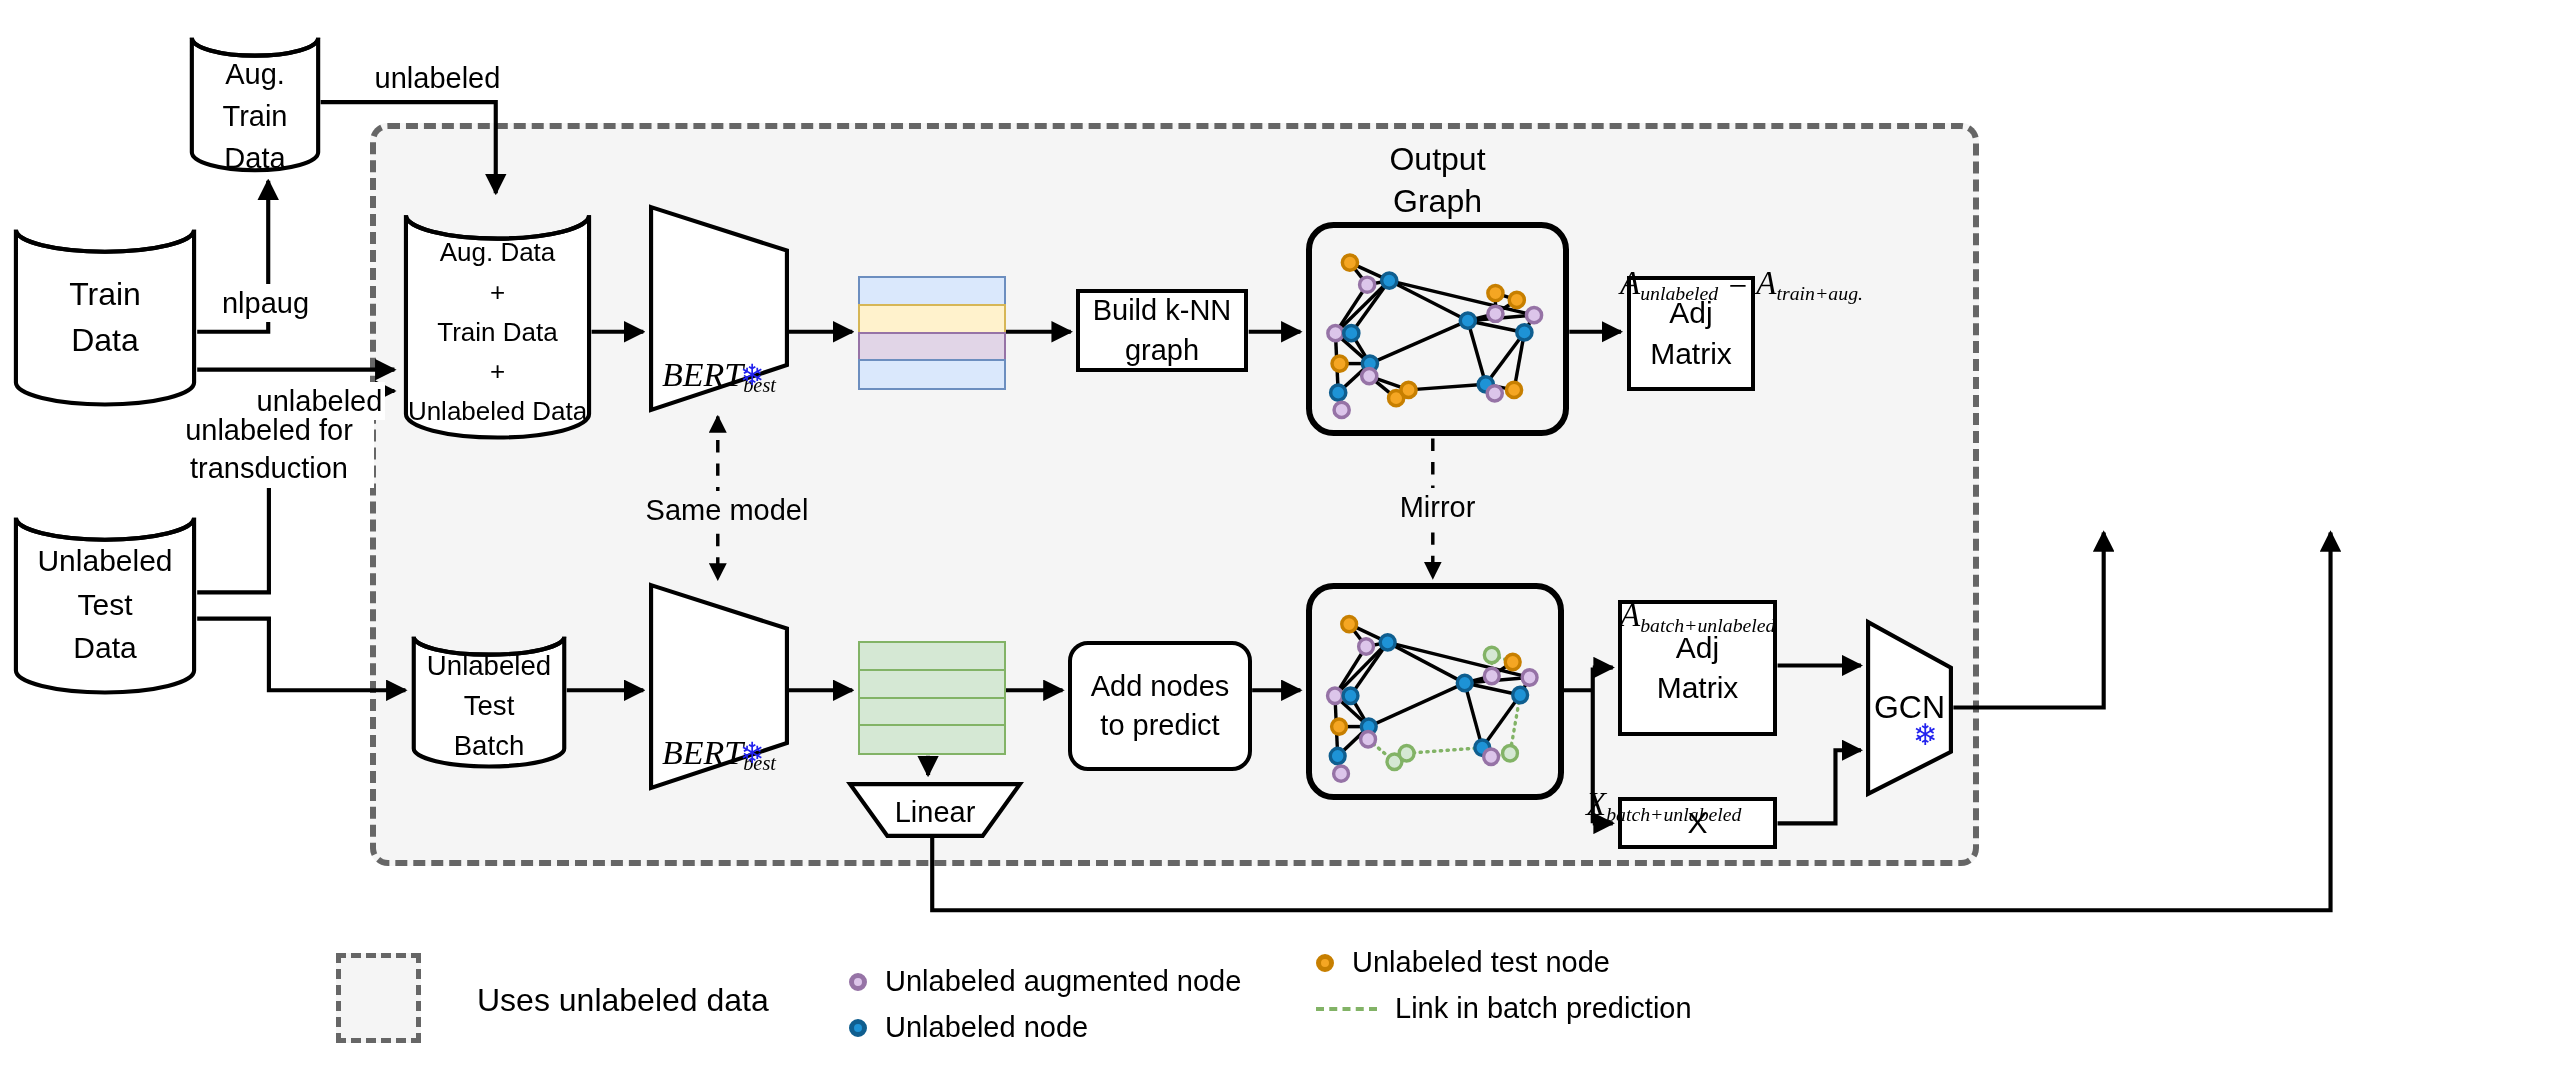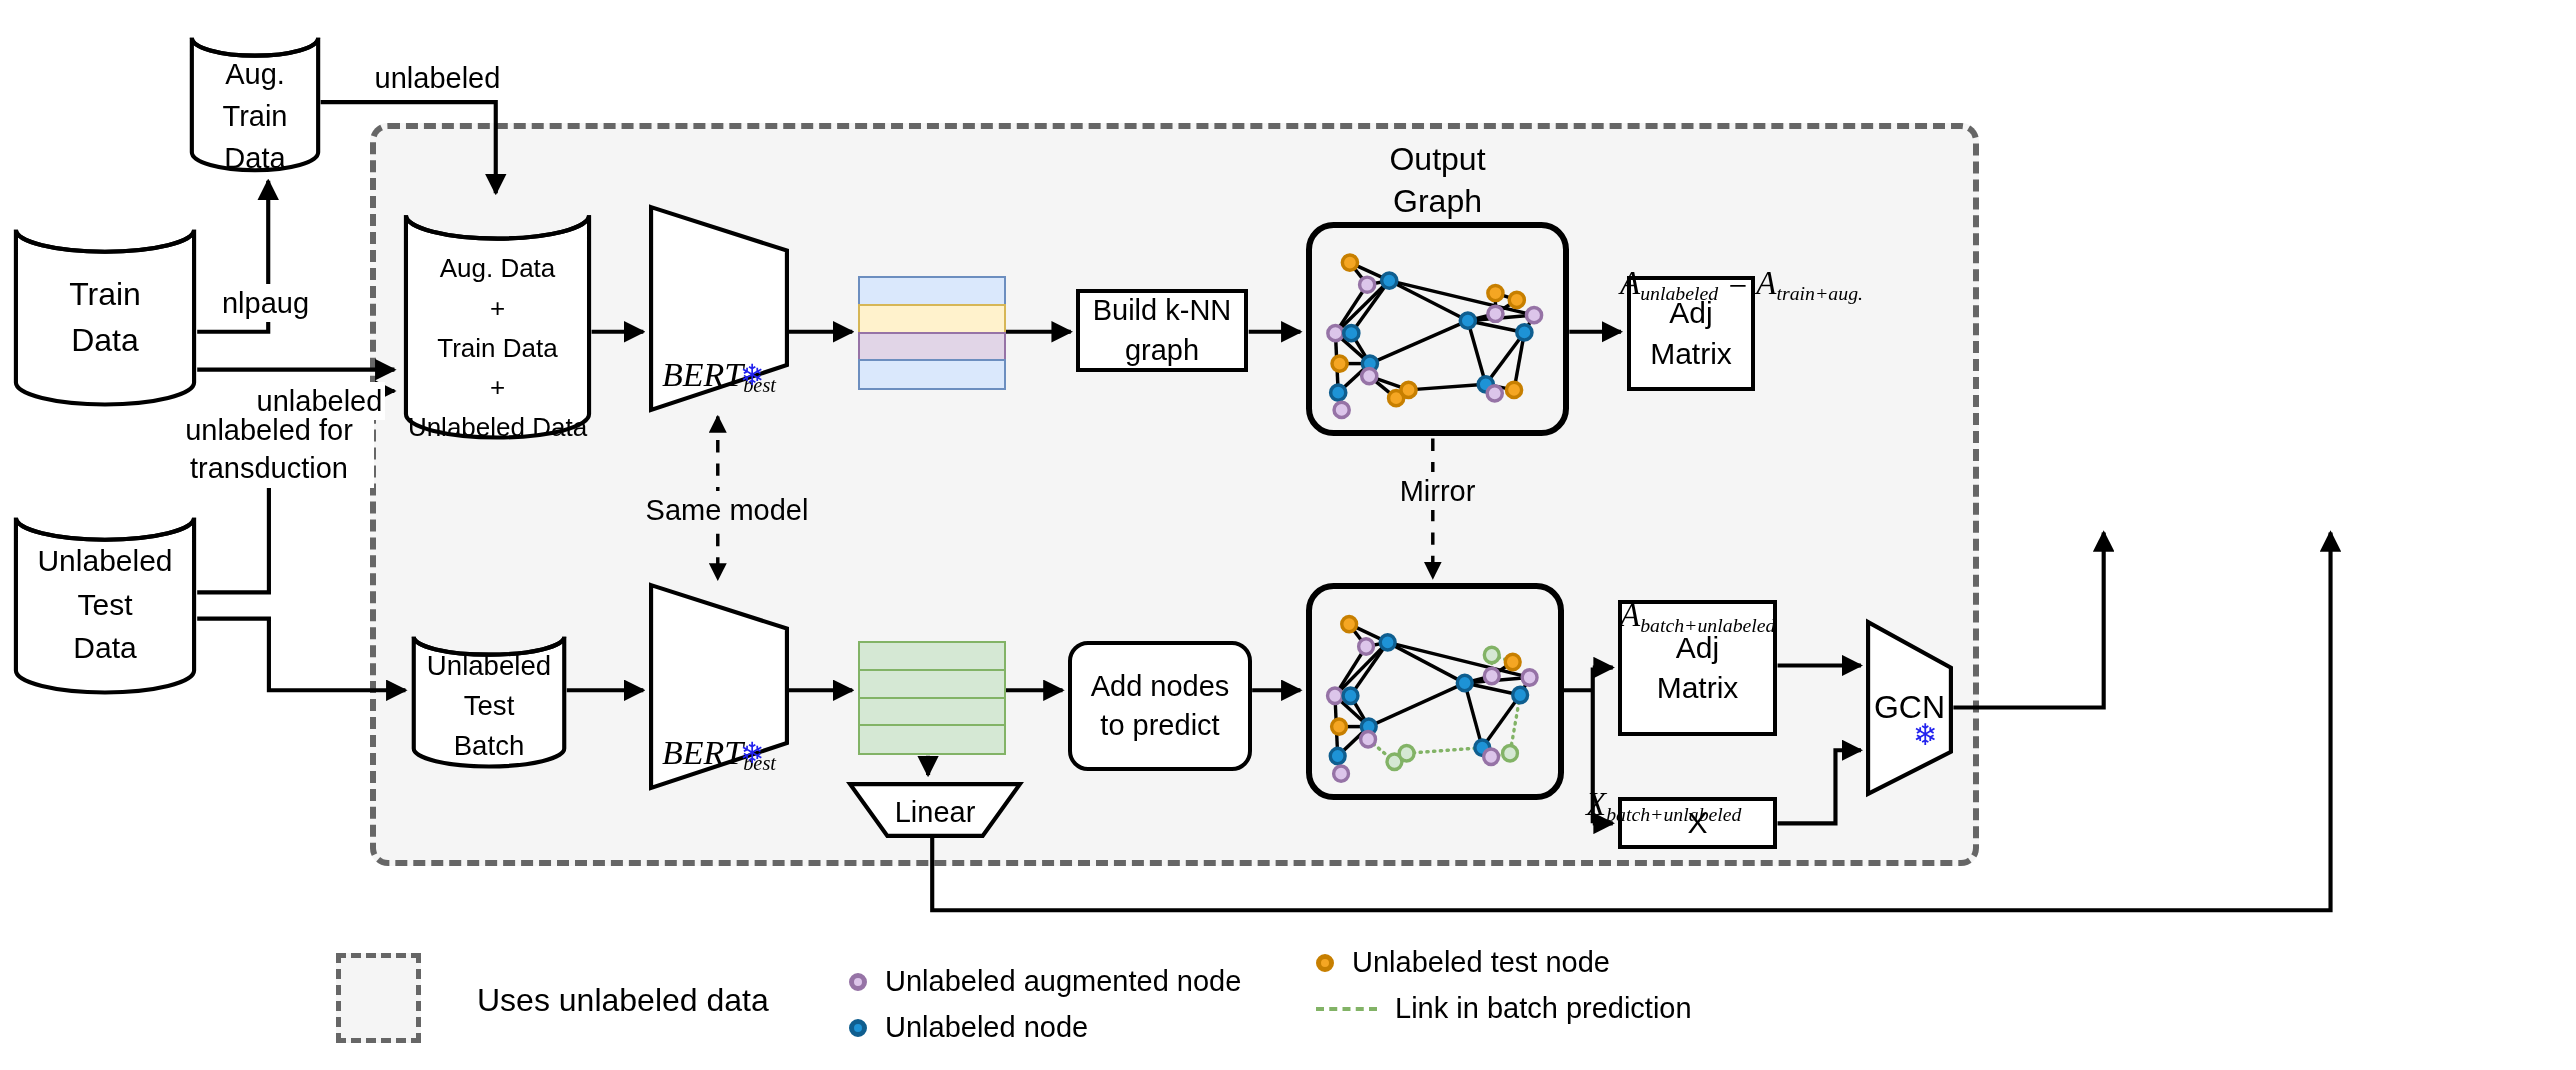--- a/index.html
+++ b/index.html
@@ -101,21 +101,21 @@
     <div class="cyl-lbl" style="top:46px;font-size:30px;">Unlabeled
 Test
 Data</div>
   </div>
 
   <div class="abs" style="left:403px;top:189px;width:189px;height:254px;">
     <svg class="shape-svg" width="189" height="254" viewBox="0 0 274 369">
       <path d="M4,38 V327 A133,34 0 0 0 270,327 V38 A133,34 0 0 1 4,38 Z" fill="#fff" stroke="#000" stroke-width="6"></path>
       <path d="M4,38 A133,34 0 0 0 270,38" fill="none" stroke="#000" stroke-width="6"></path>
     </svg>
-    <div class="cyl-lbl" style="top:44px;font-size:26px;line-height:1.53;margin-top:16px;">Aug. Data
+    <div class="cyl-lbl" style="top:44px;font-size:26px;line-height:1.53;">Aug. Data
 +
 Train Data
 +
 Unlabeled Data</div>
   </div>
 
   <div class="abs" style="left:411px;top:616px;width:156px;height:156px;">
     <svg class="shape-svg" width="156" height="156" viewBox="0 0 226 226">
       <path d="M4,30 V192 A109,26 0 0 0 222,192 V30 A109,26 0 0 1 4,30 Z" fill="#fff" stroke="#000" stroke-width="6"></path>
       <path d="M4,30 A109,26 0 0 0 222,30" fill="none" stroke="#000" stroke-width="6"></path>
@@ -313,21 +313,21 @@
   <div class="lbl serif-it" style="left:1586px;top:739px;width:290px;font-size:33px;text-align:left;">
     <span>X</span><span class="sub">batch+unlabeled</span>
   </div>
 
   <div class="lbl" style="left:372px;top:59px;width:131px;font-size:29px;background:#fff;">unlabeled</div>
   <div class="lbl" style="left:207px;top:284px;width:117px;font-size:29px;background:#fff;">nlpaug</div>
   <div class="lbl" style="left:254px;top:382px;width:131px;font-size:29px;background:#fff;">unlabeled</div>
   <div class="lbl" style="left:164px;top:411px;width:210px;font-size:29px;background:#fff;">unlabeled for
 transduction</div>
   <div class="lbl" style="left:641px;top:491px;width:172px;font-size:29px;background:#F5F5F5;">Same model</div>
-  <div class="lbl" style="left:1379px;top:472px;width:117px;font-size:29px;background:#F5F5F5;">Mirror</div>
+  <div class="lbl" style="left:1379px;top:488px;width:117px;font-size:29px;background:#F5F5F5;">Mirror</div>
 
   <div class="abs" style="left:336px;top:953px;width:85px;height:90px;background:#F5F5F5;border:5.5px dashed #666;box-sizing:border-box;"></div>
   <div class="lbl" style="left:441px;top:979px;width:317px;font-size:32px;text-align:left;margin-left:36px;">Uses unlabeled data</div>
 
   <div class="legend-col" style="left:849px;top:965px;">
       <div class="legend-item">
         <span class="lmark" style="background: rgb(220, 197, 234); border-color: rgb(150, 115, 166);"></span>
         <span>Unlabeled augmented node</span>
       </div>
       <div class="legend-item">

